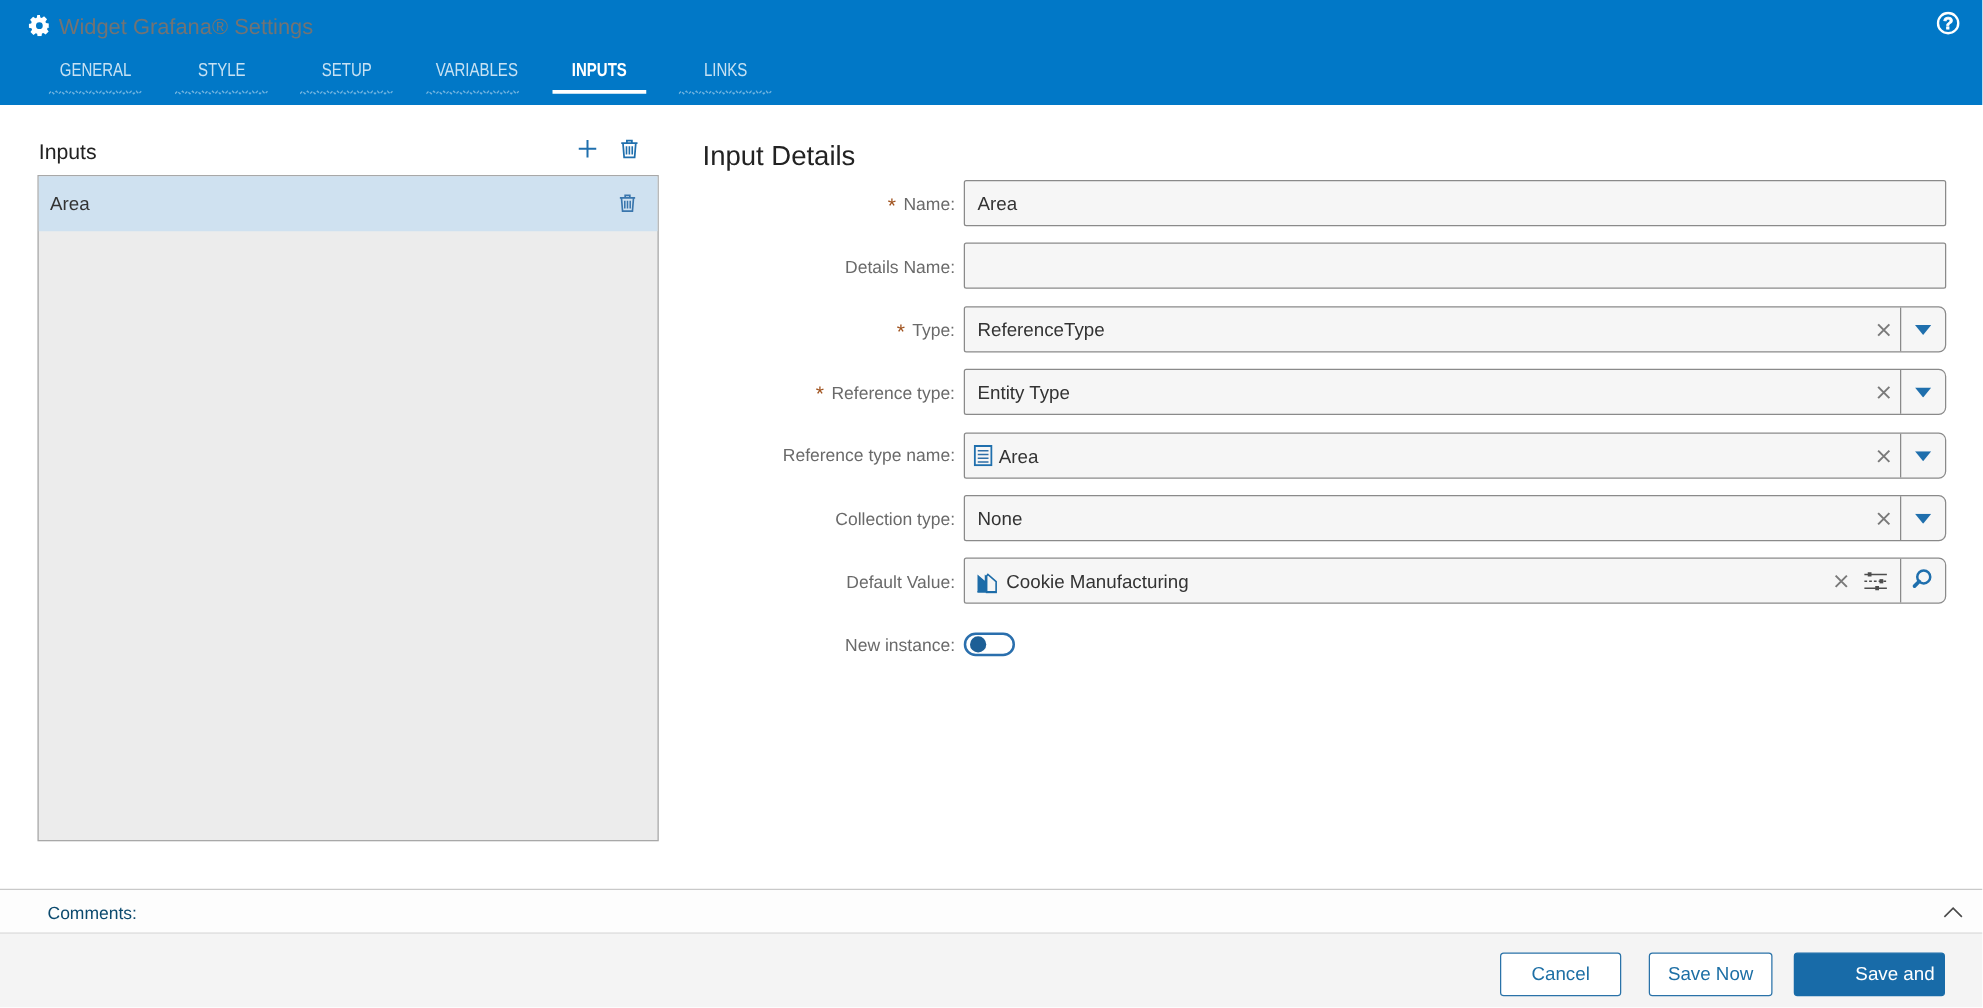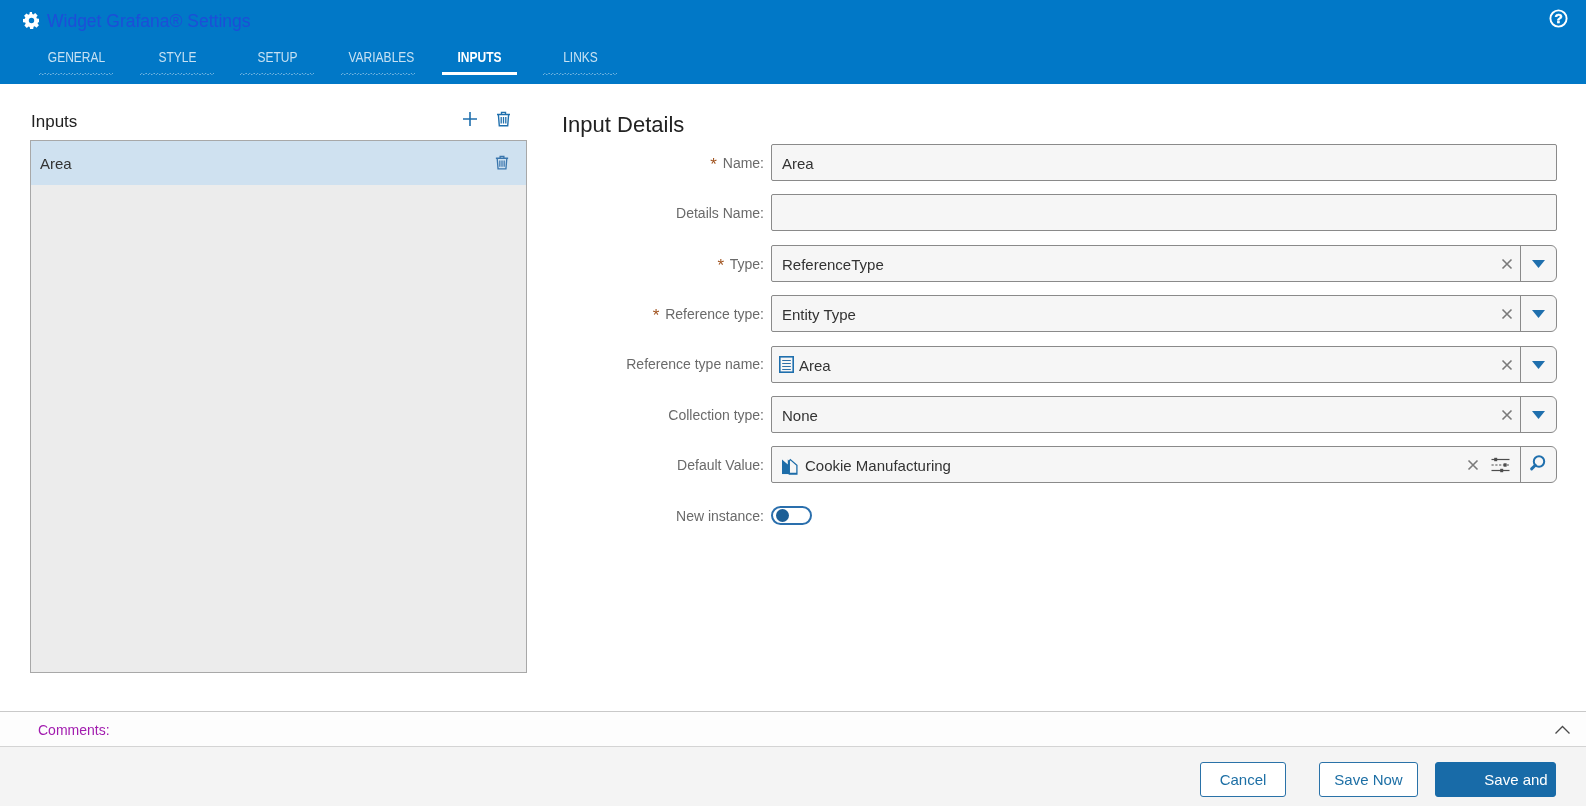--- a/index.html
+++ b/index.html
@@ -1,21 +1,21 @@
 <!DOCTYPE html>
 <html><head>
 <meta charset="utf-8">
 <style>
   html,body{margin:0;padding:0;}
   body{width:1586px;height:806px;position:relative;overflow:hidden;
        font-family:"Liberation Sans",sans-serif;background:#fff;}
   .abs{position:absolute;}
   
   #header{left:0;top:0;width:1586px;height:84px;background:#0178c7;}
-  #title{left:47px;top:11px;font-size:17.5px;color:#1d4ed8;}
+  #title{left:47px;top:11px;font-size:17.5px;color:#737373;}
   .tab{top:49px;width:75px;height:16px;line-height:15px;text-align:center;font-size:15px;
        color:rgba(255,255,255,0.78);transform:scaleX(0.8);transform-origin:center;}
   .tab.active{color:#fff;font-weight:700;}
   .tabbar{top:72px;width:75px;height:3px;background:#fff;}
   .tabwave{top:72px;width:75px;height:4px;}
   
   #inputsLbl{left:31px;top:112px;font-size:17px;color:#222;}
   #listbox{left:30px;top:140px;width:497px;height:533px;border:1px solid #a8a8a8;
            background:#ececec;box-sizing:border-box;}
   #selrow{left:0;top:0;width:495px;height:44px;background:#cfe1f0;}
@@ -24,21 +24,21 @@
   .lbl{width:300px;right:822px;text-align:right;font-size:14px;color:#6a6a6a;}
   .req{color:#a0531f;font-size:17px;margin-right:2px;line-height:14px;vertical-align:-2px;}
   .fld{left:771px;width:786px;height:37px;border:1px solid #8a8a8a;background:#f6f6f6;
        box-sizing:border-box;border-radius:2px;font-size:15px;color:#333;}
   .fld .val{position:absolute;left:10px;top:10px;}
   .combo{border-radius:2px 6px 6px 2px;text-decoration:underline;}
   .sep{position:absolute;left:748px;top:0;width:1px;height:35px;background:#8a8a8a;}
   
   #cline1{left:0;top:711px;width:1586px;height:1px;background:#c9c9c9;}
   #commentsbar{left:0;top:712px;width:1586px;height:34px;background:#fdfdfd;}
-  #commentsLbl{left:38px;top:722px;font-size:14px;color:#a21caf;}
+  #commentsLbl{left:38px;top:722px;font-size:14px;color:#0c4a6e;}
   #cline2{left:0;top:746px;width:1586px;height:1px;background:#d4d4d4;}
   #footer{left:0;top:747px;width:1586px;height:59px;background:#f4f4f4;}
   .btn{top:762px;height:35px;box-sizing:border-box;border:1px solid #2a72a8;border-radius:3px;
        background:#fff;color:#1d6fa5;font-size:15px;text-align:center;line-height:33px;}
   .btn.primary{background:#186ba8;border-color:#186ba8;color:#fff;padding-left:41px;}
   
   #toggle{left:771px;top:506px;width:41px;height:19px;border:2px solid #2a6fad;
           border-radius:11px;box-sizing:border-box;background:#fff;}
   #toggle .knob{position:absolute;left:3px;top:1px;width:13px;height:13px;border-radius:50%;
           background:#1d5f96;}
@@ -190,15 +190,15 @@
   </div>
 
 <div class="abs" id="cline1"></div>
 <div class="abs" id="commentsbar"></div>
 <div class="abs" id="commentsLbl">Comments:</div>
 <svg class="abs" style="left:1554px;top:724px" width="17" height="12" viewBox="0 0 17 12">
   <path d="M1.5 9.5L8.5 2.5L15.5 9.5" stroke="#4a4a4a" stroke-width="1.3" fill="none"></path>
 </svg>
 <div class="abs" id="cline2"></div>
 <div class="abs" id="footer"></div>
-<div class="abs btn" style="left:1200px;width:86px">Cancel</div>
+<div class="abs btn" style="left:1200px;width:97px">Cancel</div>
 <div class="abs btn" style="left:1319px;width:99px">Save Now</div>
 <div class="abs btn primary" style="left:1435px;width:121px">Save and Close</div>
 
 </body></html>

